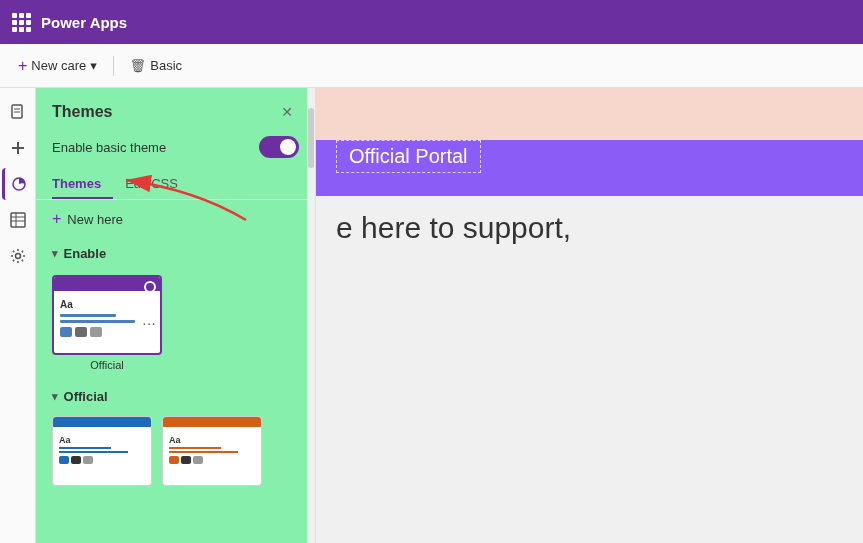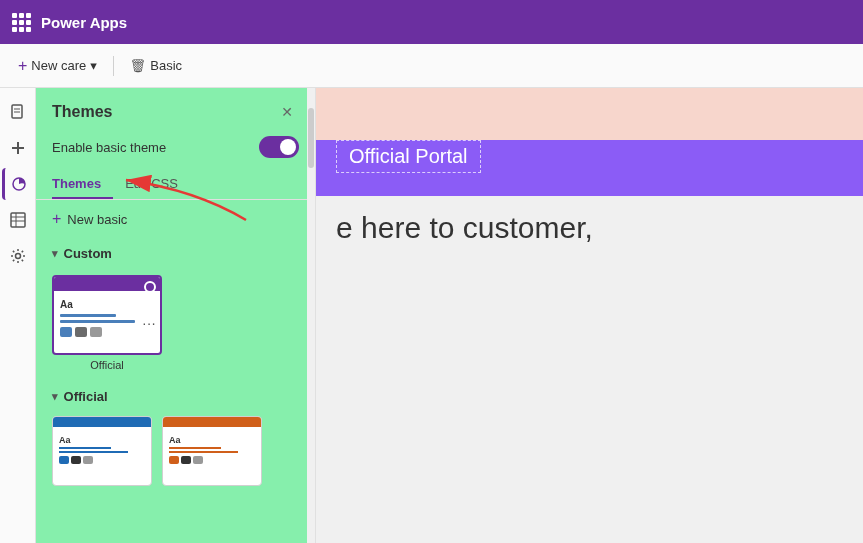--- a/index.html
+++ b/index.html
@@ -493,35 +493,35 @@
       <div class="tab active">
         <span>Themes</span>
       </div>
       <div class="tab">
         <span>Edit CSS</span>
       </div>
     </div>
 
     <div class="new-theme-row" style="position:relative;">
       <span class="new-theme-plus">+</span>
-      <span>New basic</span>
+      <span>New here</span>
 
       <svg class="red-arrow-svg" width="140" height="60" style="position:absolute;left:80px;top:-30px;pointer-events:none;">
         <defs>
           <marker id="arrowhead" markerWidth="10" markerHeight="7" refX="10" refY="3.5" orient="auto">
             <polygon points="0 0, 10 3.5, 0 7" fill="#e53935"></polygon>
           </marker>
         </defs>
         <path d="M 130 50 Q 80 20 10 10" stroke="#e53935" stroke-width="2.5" fill="none" marker-end="url(#arrowhead)"></path>
       </svg>
     </div>
 
     <div class="section-header">
       <span class="chevron-icon">▾</span>
-      <span>Custom</span>
+      <span>Enable</span>
     </div>
 
     <div class="theme-cards">
       <div style="display:flex;flex-direction:column;align-items:center;">
         <div class="theme-card">
           <div class="theme-card-header" style="background:#6b2fa0;"></div>
           <div class="theme-card-dot"></div>
           <div class="theme-card-body">
             <div class="theme-card-aa">Aa</div>
             <div class="theme-card-lines">
@@ -576,17 +576,17 @@
       </div>
     </div>
   </div>
 
   <div class="canvas-area">
     <div class="canvas-pink-band"></div>
     <div class="canvas-teal-band">
       <div class="canvas-portal-title">Official Portal</div>
     </div>
     <div class="canvas-hero-text">
-      <div>e here to customer,</div>
+      <div>e here to support,</div>
     </div>
   </div>
 
 </div>
 
 </body></html>

